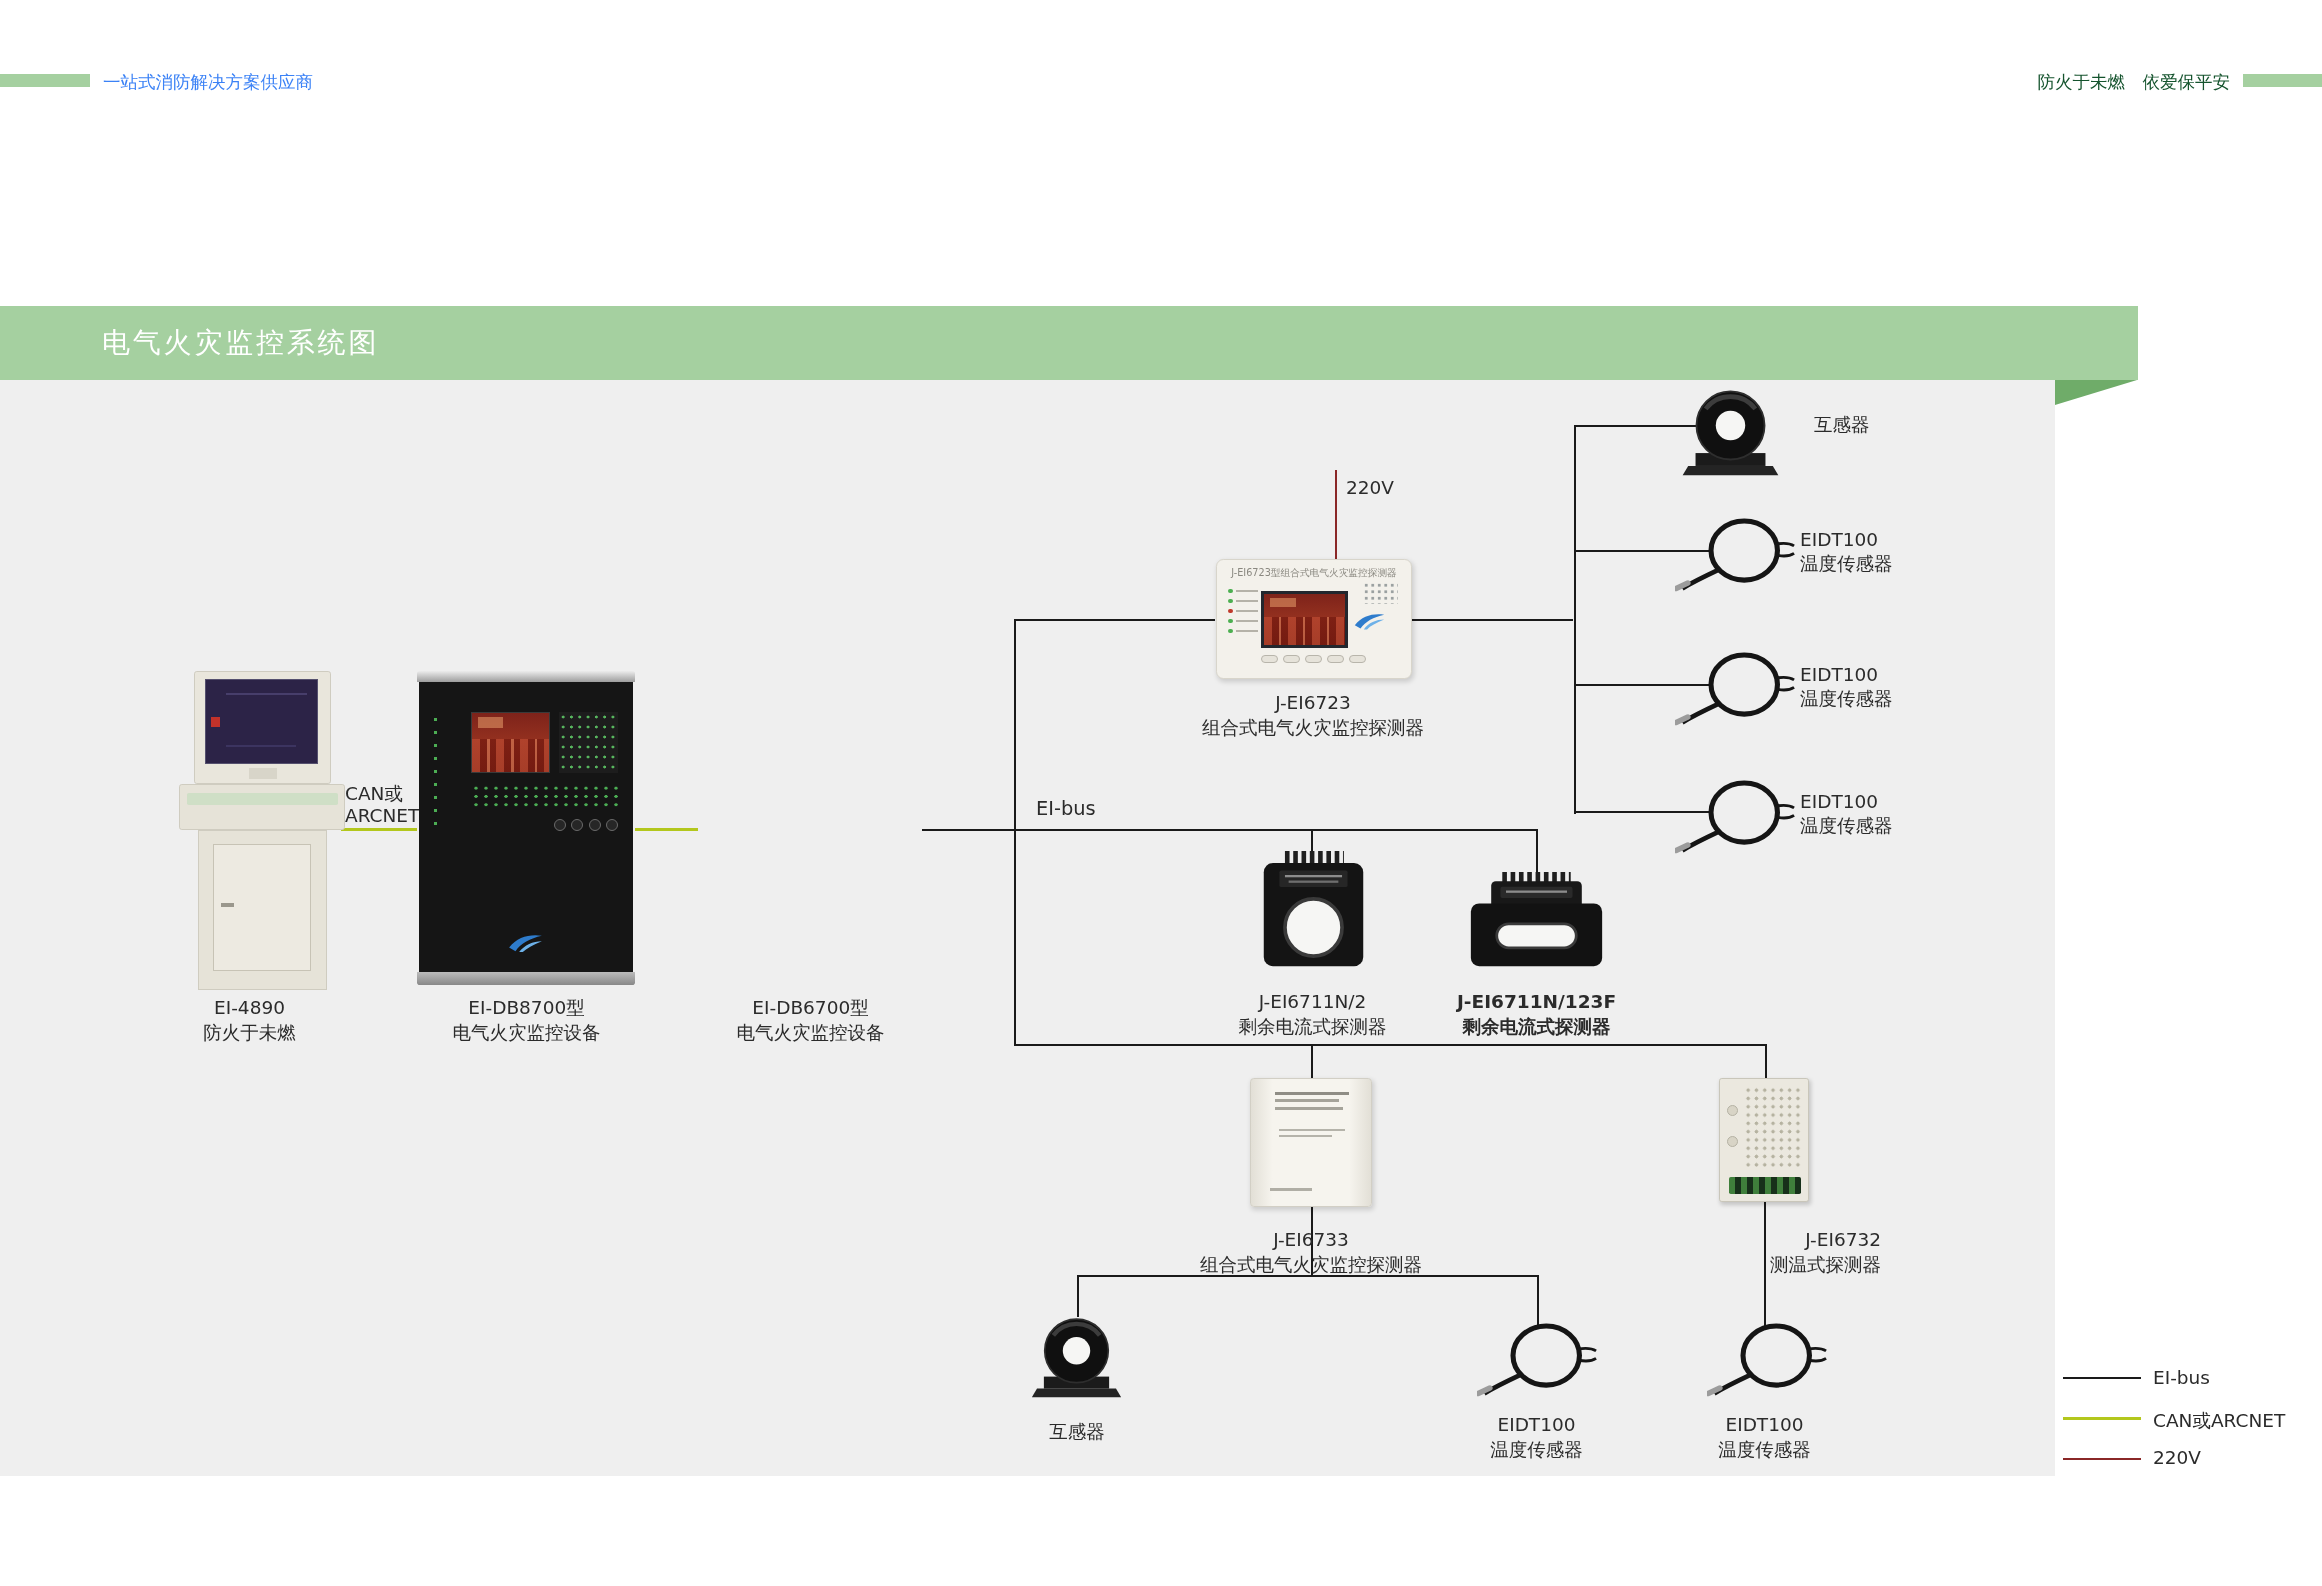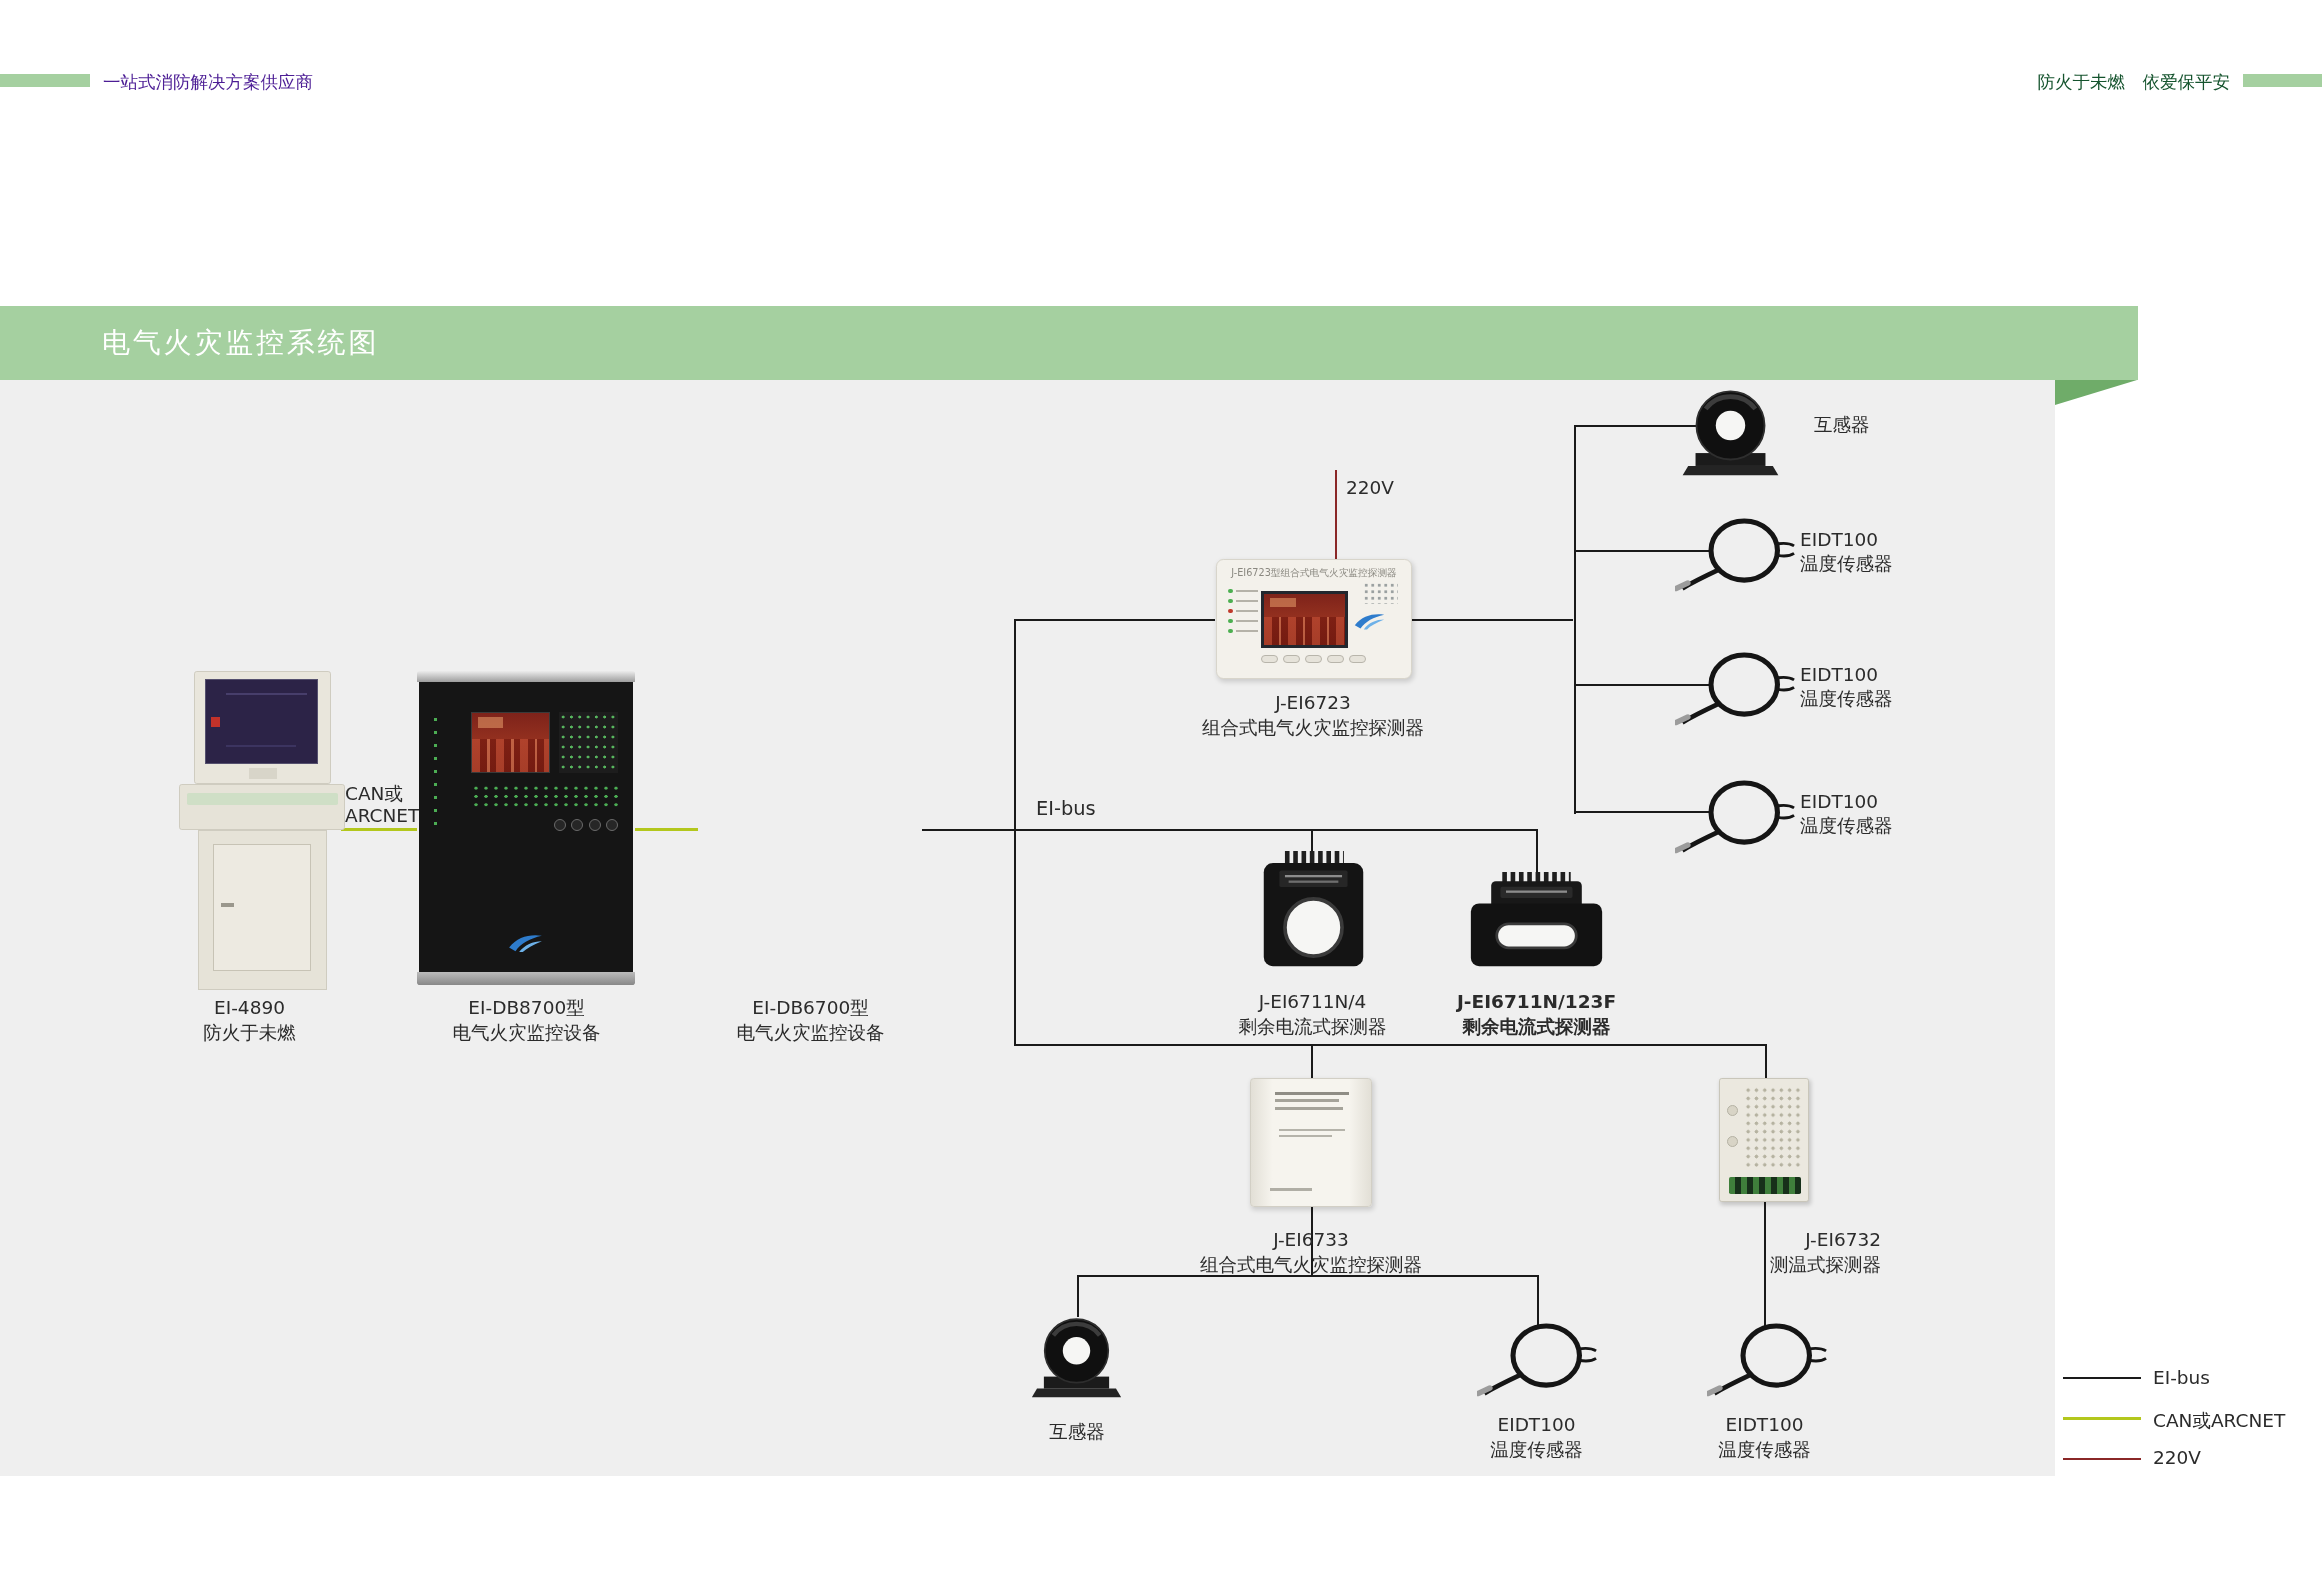--- a/index.html
+++ b/index.html
@@ -28,21 +28,21 @@
   .dots-grid { background-color:#1d1d1d; background-image:radial-gradient(circle,#57b65e 1.4px,transparent 1.6px); background-size:8.3px 10px; }
   .dots-keys { background-color:#d2d0ca; background-image:radial-gradient(circle,#a9a79f 4.6px,transparent 5px); background-size:15.7px 16.6px; background-position:2.8px 1.8px; border:0.9px solid #bdbbb3; }
   .dots-vent { background-image:radial-gradient(circle,#b5b2a0 1.8px,transparent 1.9px); background-size:8.3px 8.3px; }
 </style>
 </head>
 <body>
 
 <div class="page">
 
   <div class="abs" style="left:0;top:74px;width:90px;height:13px;background:#a5d0a0;"></div>
-  <div class="abs" style="left:103px;top:70px;font-size:17.5px;color:#4c1d95;">一站式消防解决方案供应商</div>
+  <div class="abs" style="left:103px;top:70px;font-size:17.5px;color:#3b82f6;">一站式消防解决方案供应商</div>
   <div class="abs" style="right:92px;top:70px;font-size:17.5px;color:#14532d;">防火于未燃　依爱保平安</div>
   <div class="abs" style="right:0;top:74px;width:79px;height:13px;background:#a5d0a0;"></div>
 
   <div class="abs" style="left:0;top:306px;width:2138px;height:74px;background:#a5d0a0;">
     <div style="position:absolute;left:102px;top:0;height:74px;line-height:74px;font-size:28px;color:#ffffff;letter-spacing:2.8px;">电气火灾监控系统图</div>
   </div>
   <div class="abs" style="left:0;top:380px;width:2055px;height:1096px;background:#efefef;"></div>
   <div class="abs" style="left:2055px;top:380px;width:82px;height:25px;background:#6fac69;clip-path:polygon(0 0,100% 0,0 100%);"></div>
 
   <div class="line-h line-can" style="left:341px;top:828px;width:76px;"></div>
@@ -298,21 +298,21 @@
   </div>
   <div class="side-label" style="left:1800px;top:663px;">
     <span style="display:block;">EIDT100</span>
     <span style="display:block;">温度传感器</span>
   </div>
   <div class="side-label" style="left:1800px;top:790px;">
     <span style="display:block;">EIDT100</span>
     <span style="display:block;">温度传感器</span>
   </div>
   <div class="dev-label" style="left:1220px;top:989px;width:185px;">
-    <span style="display:block;">J-EI6711N/4</span>
+    <span style="display:block;">J-EI6711N/2</span>
     <span style="display:block;">剩余电流式探测器</span>
   </div>
   <div class="dev-label" style="left:1444px;top:989px;width:185px;font-weight:bold;">
     <span style="display:block;">J-EI6711N/123F</span>
     <span style="display:block;">剩余电流式探测器</span>
   </div>
   <div class="dev-label" style="left:1191px;top:1227px;width:240px;">
     <span style="display:block;">J-EI6733</span>
     <span style="display:block;">组合式电气火灾监控探测器</span>
   </div>

